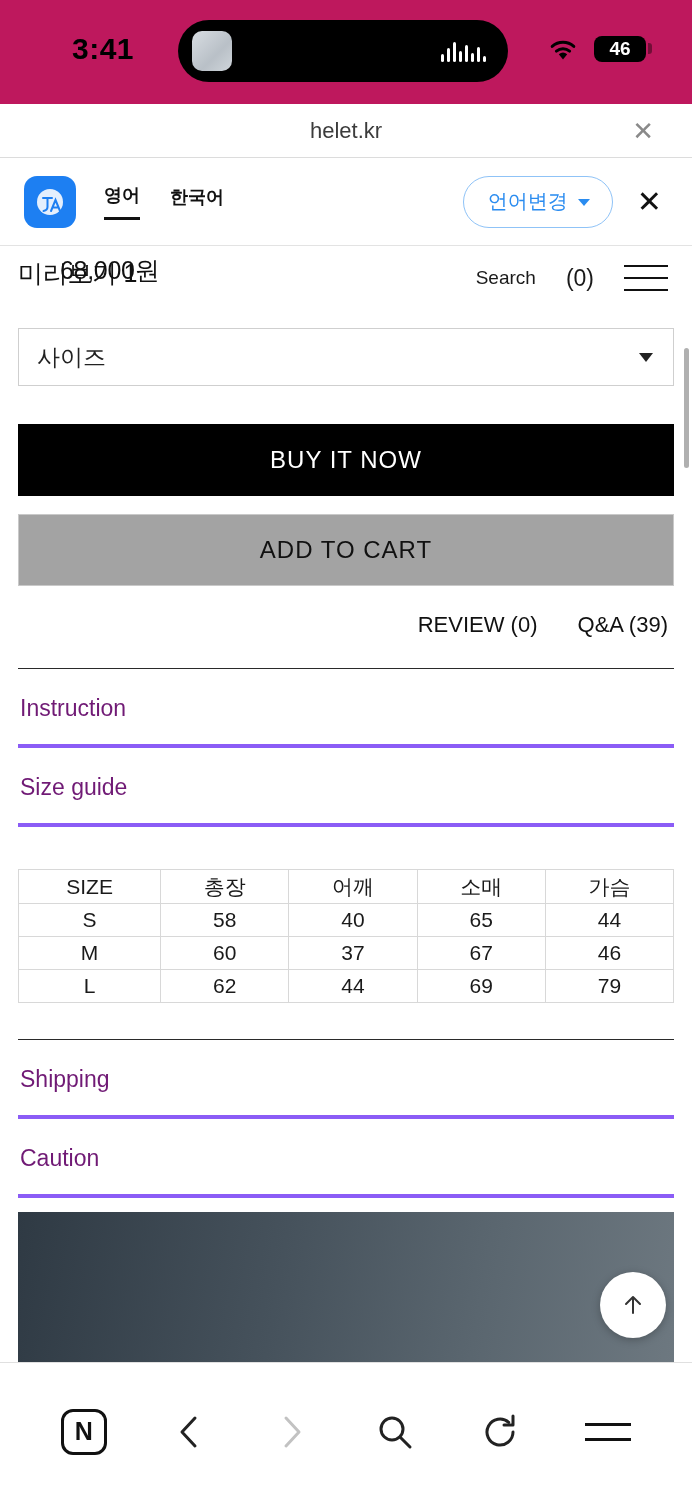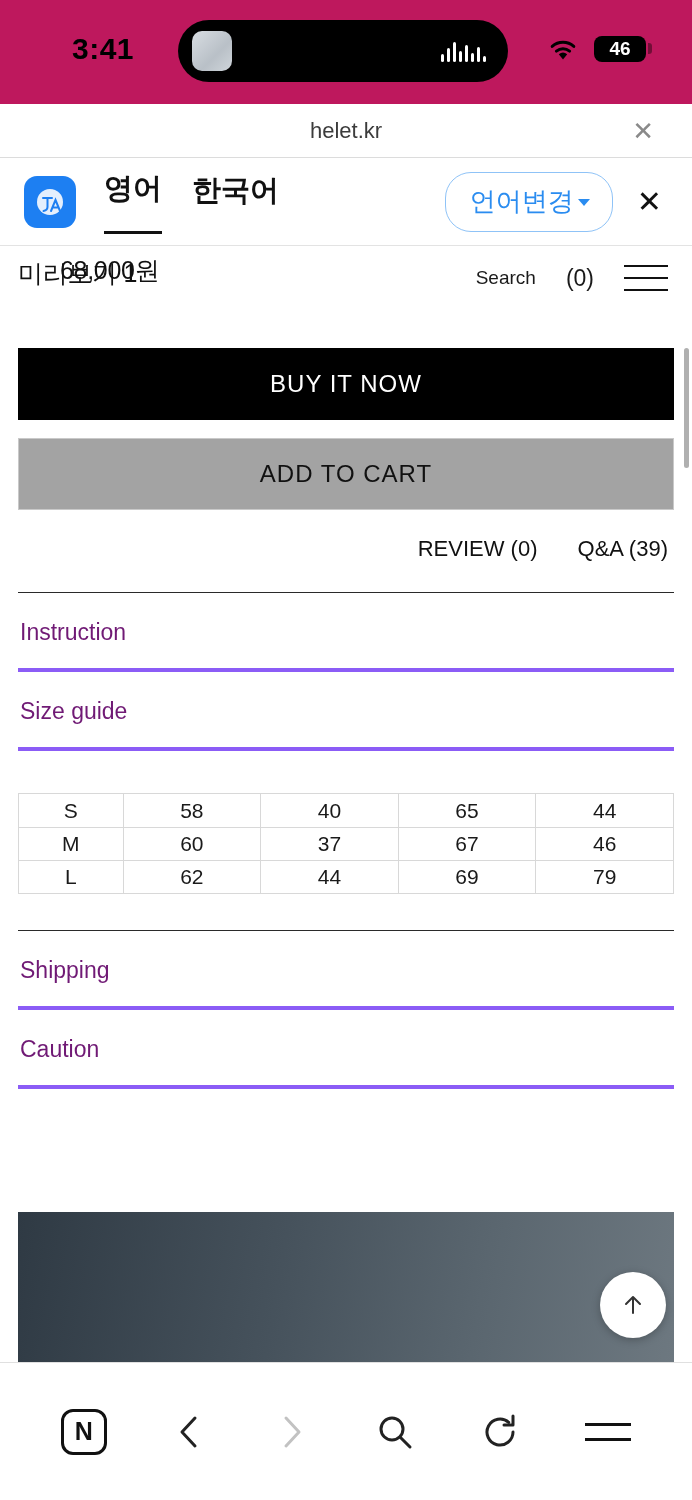--- a/index.html
+++ b/index.html
@@ -119,40 +119,40 @@
     width: 52px; height: 52px;
     border-radius: 13px;
     background: #1d7ff2;
     display: flex;
     align-items: center;
     justify-content: center;
     flex: none;
   }
   .tr-logo svg { display:block; }
   .tr-lang {
-    font-size: 29px;
+    font-size: 18px;
     color: #111;
     font-weight: 600;
     margin-left: 28px;
-    padding-bottom: 22px;
+    padding-bottom: 10px;
   }
   .tr-lang.active {
     border-bottom: 3px solid #111;
   }
   .tr-lang.second { margin-left: 30px; font-weight: 700; }
   .tr-change {
     margin-left: auto;
     border: 1px solid #8fc3f7;
     color: #2a8cf0;
     border-radius: 26px;
-    font-size: 26px;
+    font-size: 20px;
     padding: 11px 22px 12px 24px;
     display: flex;
     align-items: center;
-    gap: 4px;
+    gap: 10px;
     white-space: nowrap;
   }
   .chev-down {
     width: 0; height: 0;
     border-left: 6px solid transparent;
     border-right: 6px solid transparent;
     border-top: 7px solid #2a8cf0;
     margin-top: 3px;
   }
   .tr-close {
@@ -435,36 +435,47 @@
     <span class="hamburger">
       <span></span>
         <span></span>
         <span></span>
     </span>
   </div>
 </div>
 
 <div class="content">
 
+  <div class="select-box">
+    <span class="sel-label">사이즈</span>
+    <span class="select-arrow"></span>
+  </div>
 
   <div class="btn-buy">BUY IT NOW</div>
   <div class="btn-cart">ADD TO CART</div>
 
   <div class="review-row">
     <span>REVIEW (0)</span>
     <span>Q&amp;A (39)</span>
   </div>
 
   <div class="rule"></div>
 
   <div class="acc-item">Instruction</div>
   <div class="acc-item">Size guide</div>
 
   <table class="size-table">
     <tbody>
+        <tr>
+      <td>SIZE</td>
+      <td>총장</td>
+      <td>어깨</td>
+      <td>소매</td>
+      <td>가슴</td>
+    </tr>
     <tr>
       <td>S</td>
       <td>58</td>
       <td>40</td>
       <td>65</td>
       <td>44</td>
     </tr>
     <tr>
       <td>M</td>
       <td>60</td>

